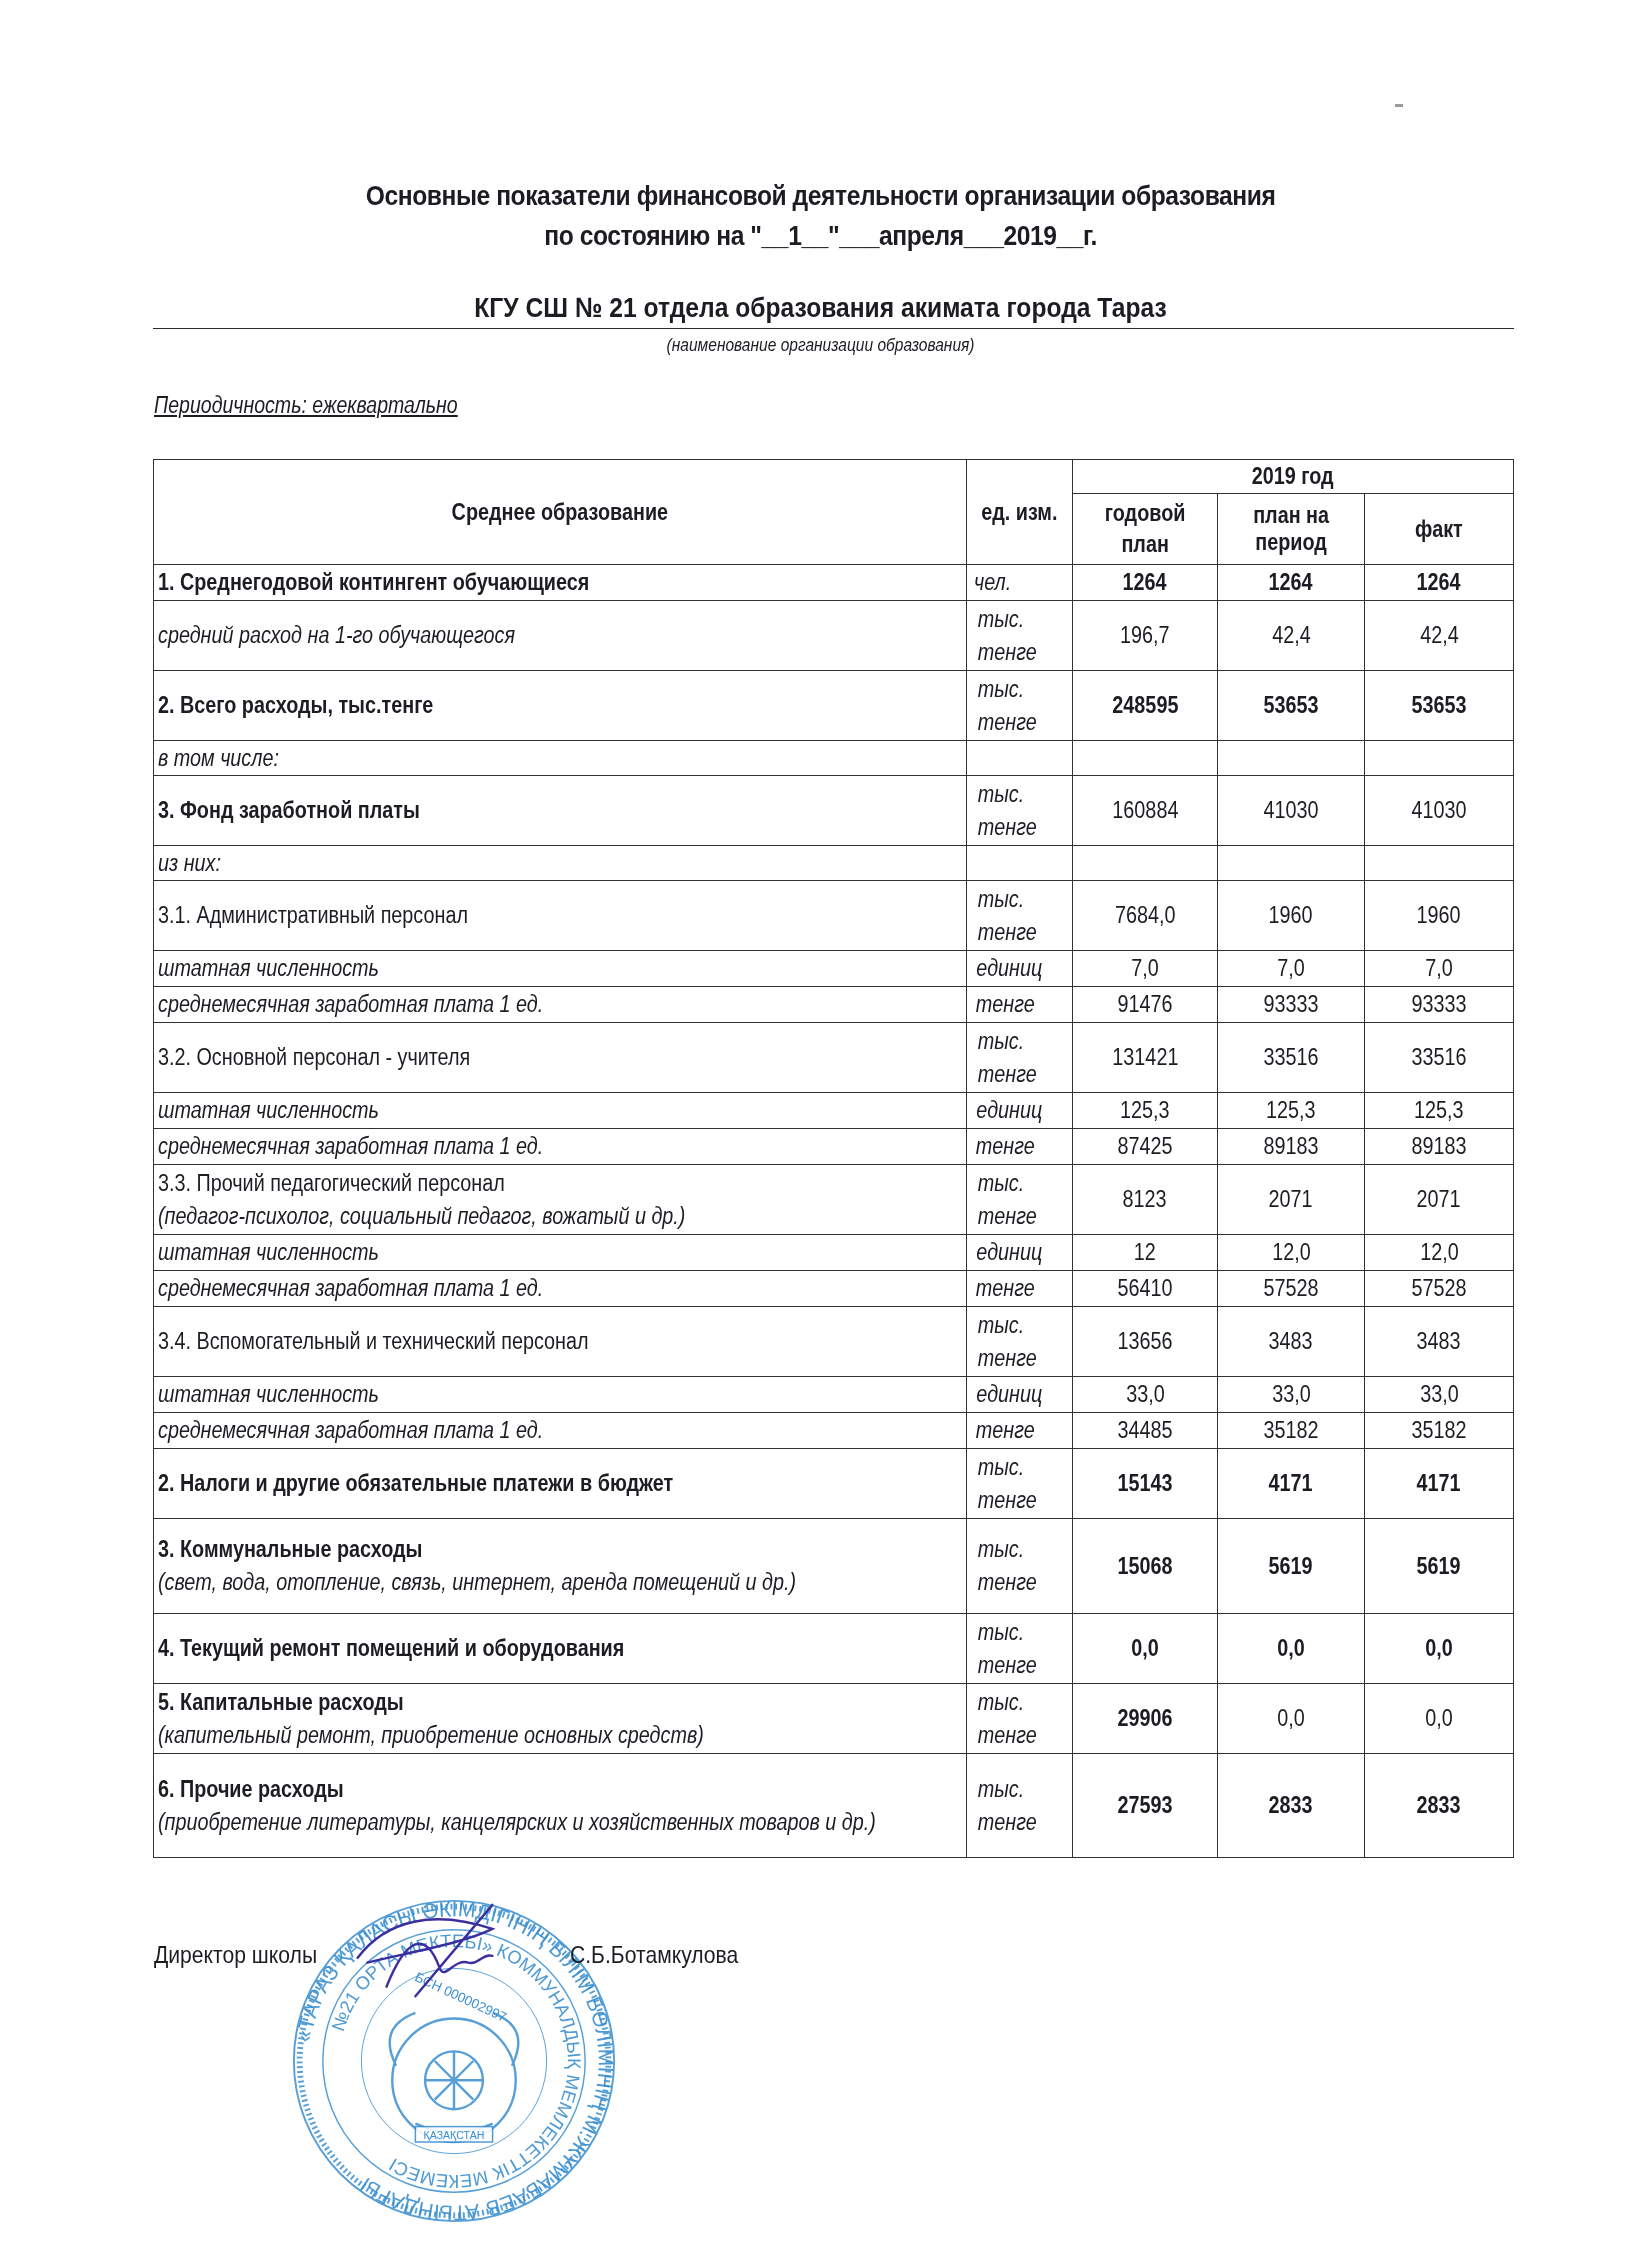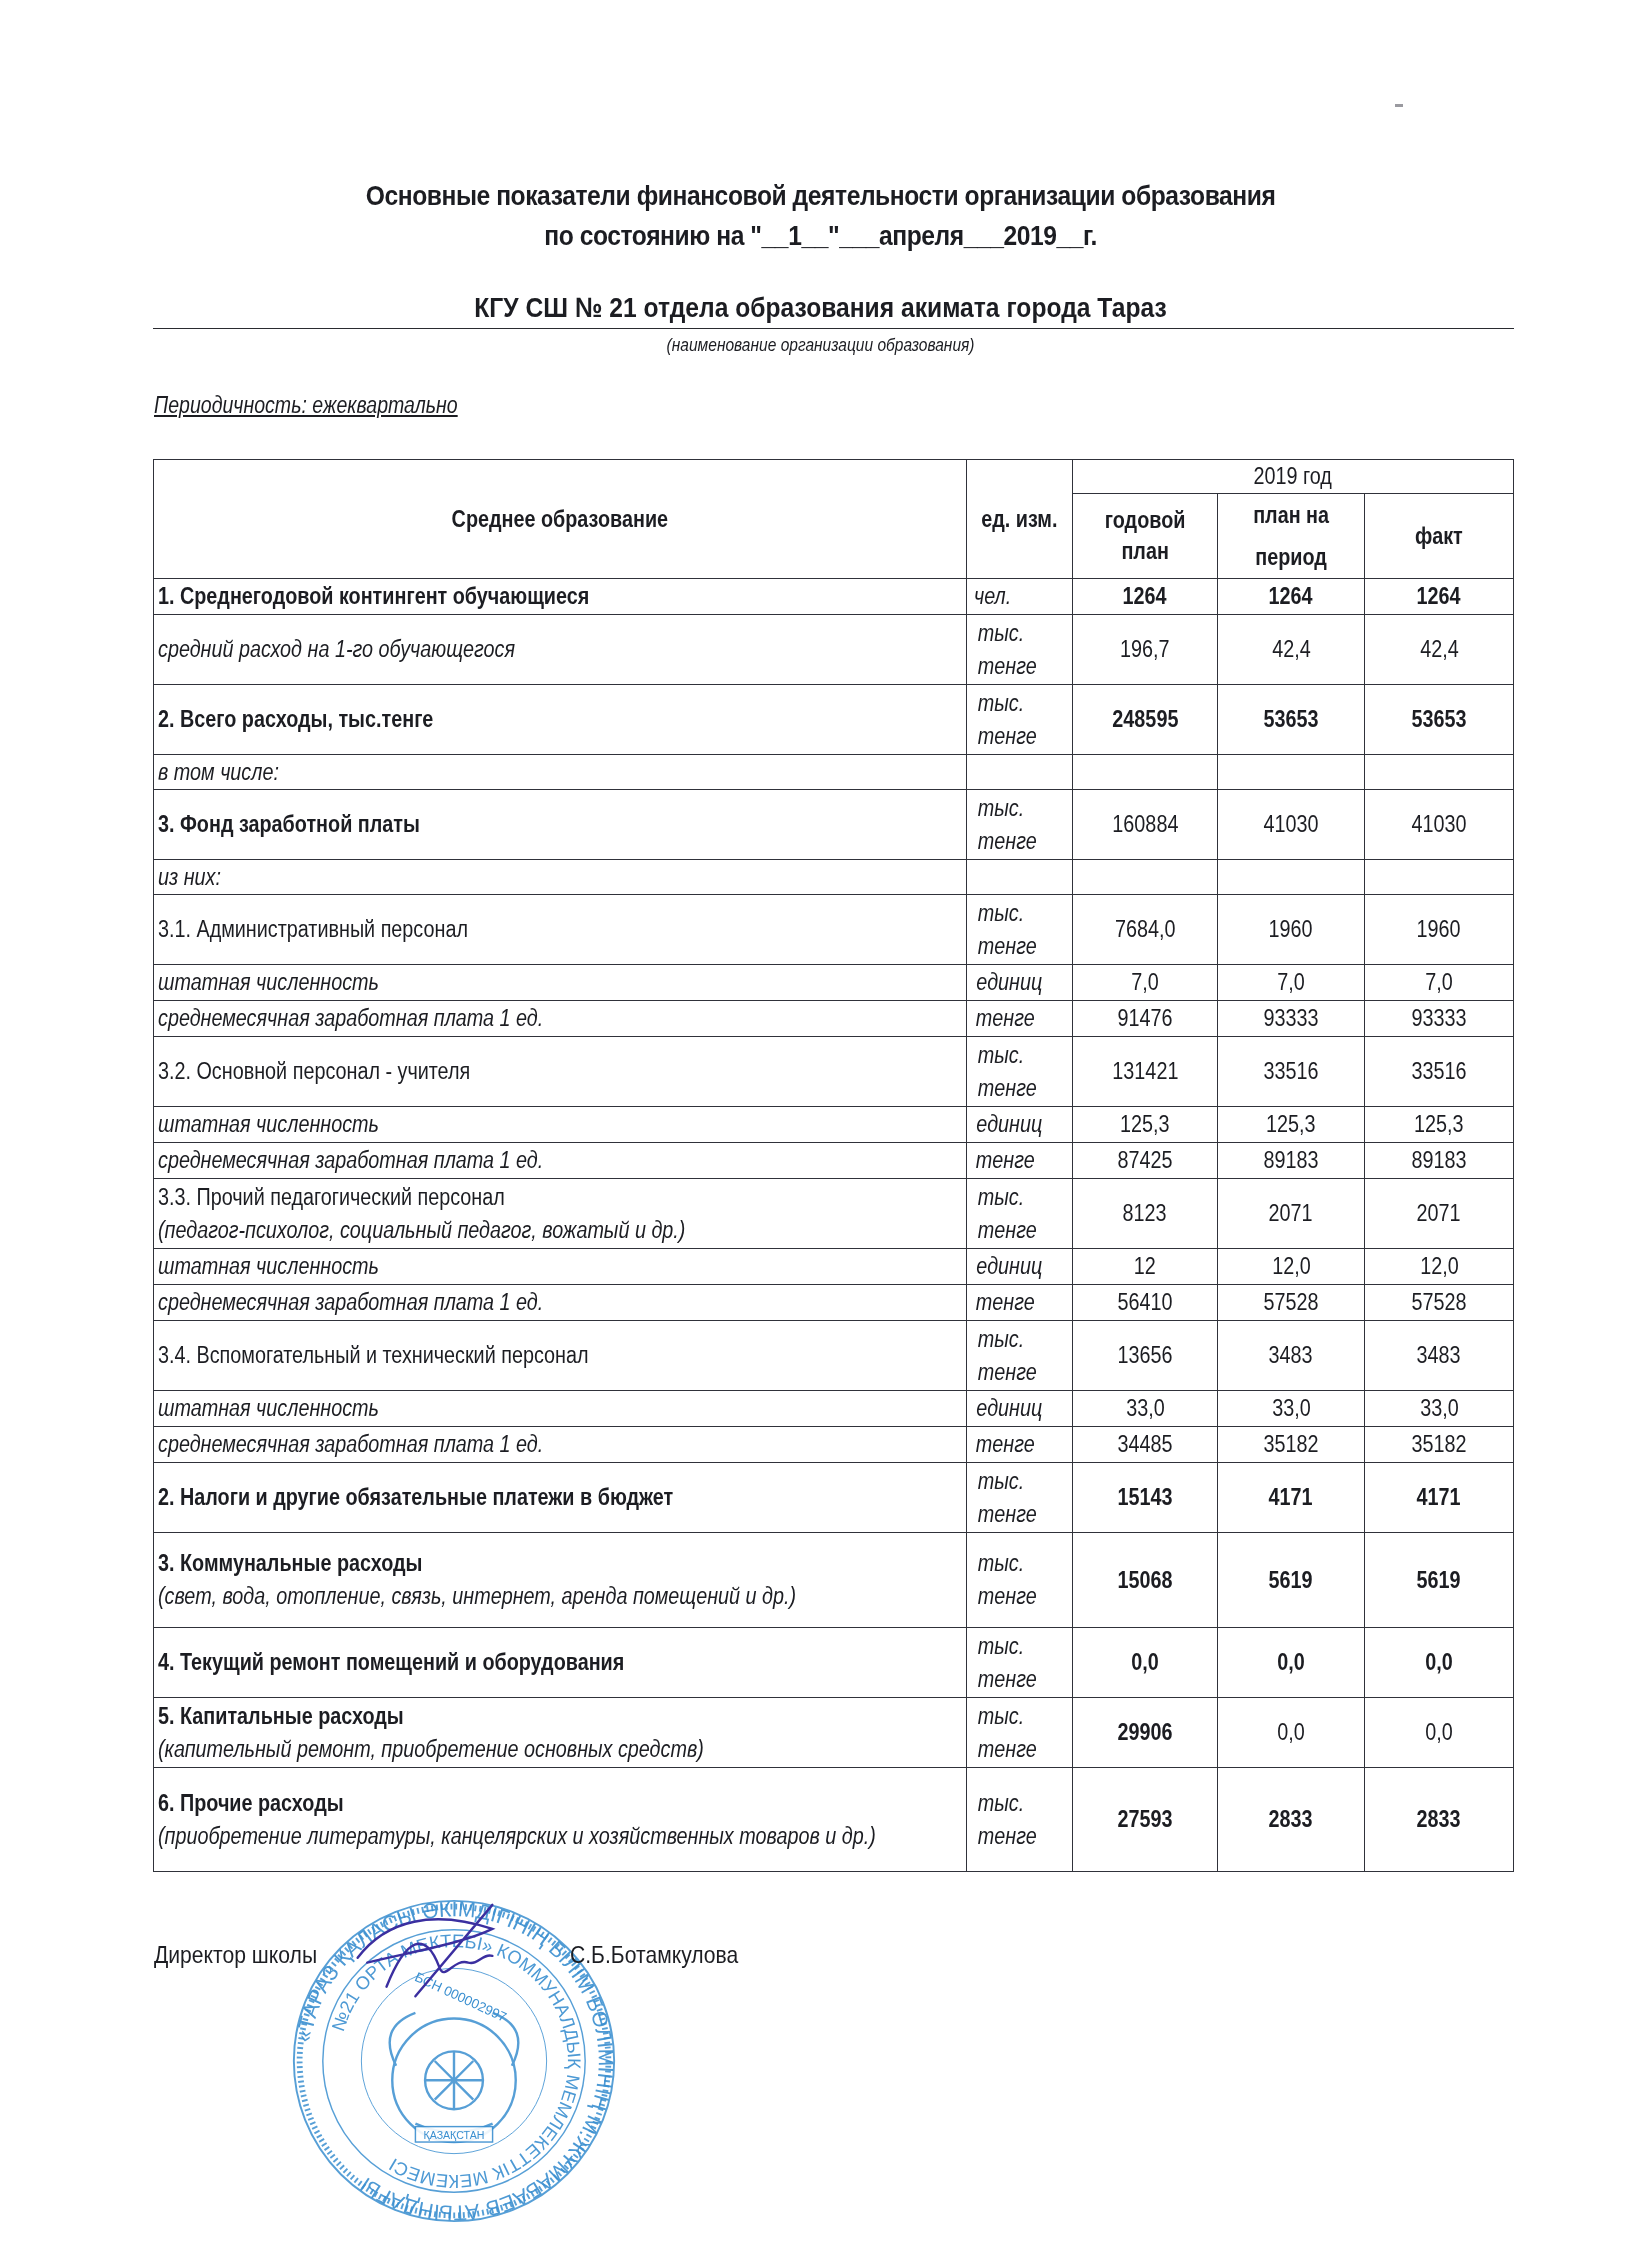--- a/index.html
+++ b/index.html
@@ -45,25 +45,25 @@
     <col style="width:813px">
     <col style="width:106px">
     <col style="width:145px">
     <col style="width:147px">
     <col style="width:149px">
   </colgroup>
   <thead>
     <tr style="height:33px">
       <th rowspan="2"><span class="condc">Среднее образование</span></th>
       <th rowspan="2"><span class="condc">ед. изм.</span></th>
-      <th colspan="3" style="font-weight:normal"><span class="condc">2019 год</span></th>
+      <th colspan="3" style="font-weight:bold"><span class="condc">2019 год</span></th>
     </tr>
     <tr style="height:71px">
       <th style="line-height:31px"><span class="condc" style="white-space:normal">годовой план</span></th>
-      <th style="line-height:42px"><span class="condc" style="white-space:normal">план на период</span></th>
+      <th style="line-height:27px"><span class="condc" style="white-space:normal">план на период</span></th>
       <th><span class="condc">факт</span></th>
     </tr>
   </thead>
   <tbody id="tbody">
       <tr style="height: 36px;">
         <td class="lbl"><span class="cond bold">1. Среднегодовой контингент обучающиеся</span></td>
         <td class="unit"><span class="condc" style="white-space: normal;">чел.</span></td>
         <td class="num"><span class="condc bold">1264</span></td>
         <td class="num"><span class="condc bold">1264</span></td>
         <td class="num"><span class="condc bold">1264</span></td>

